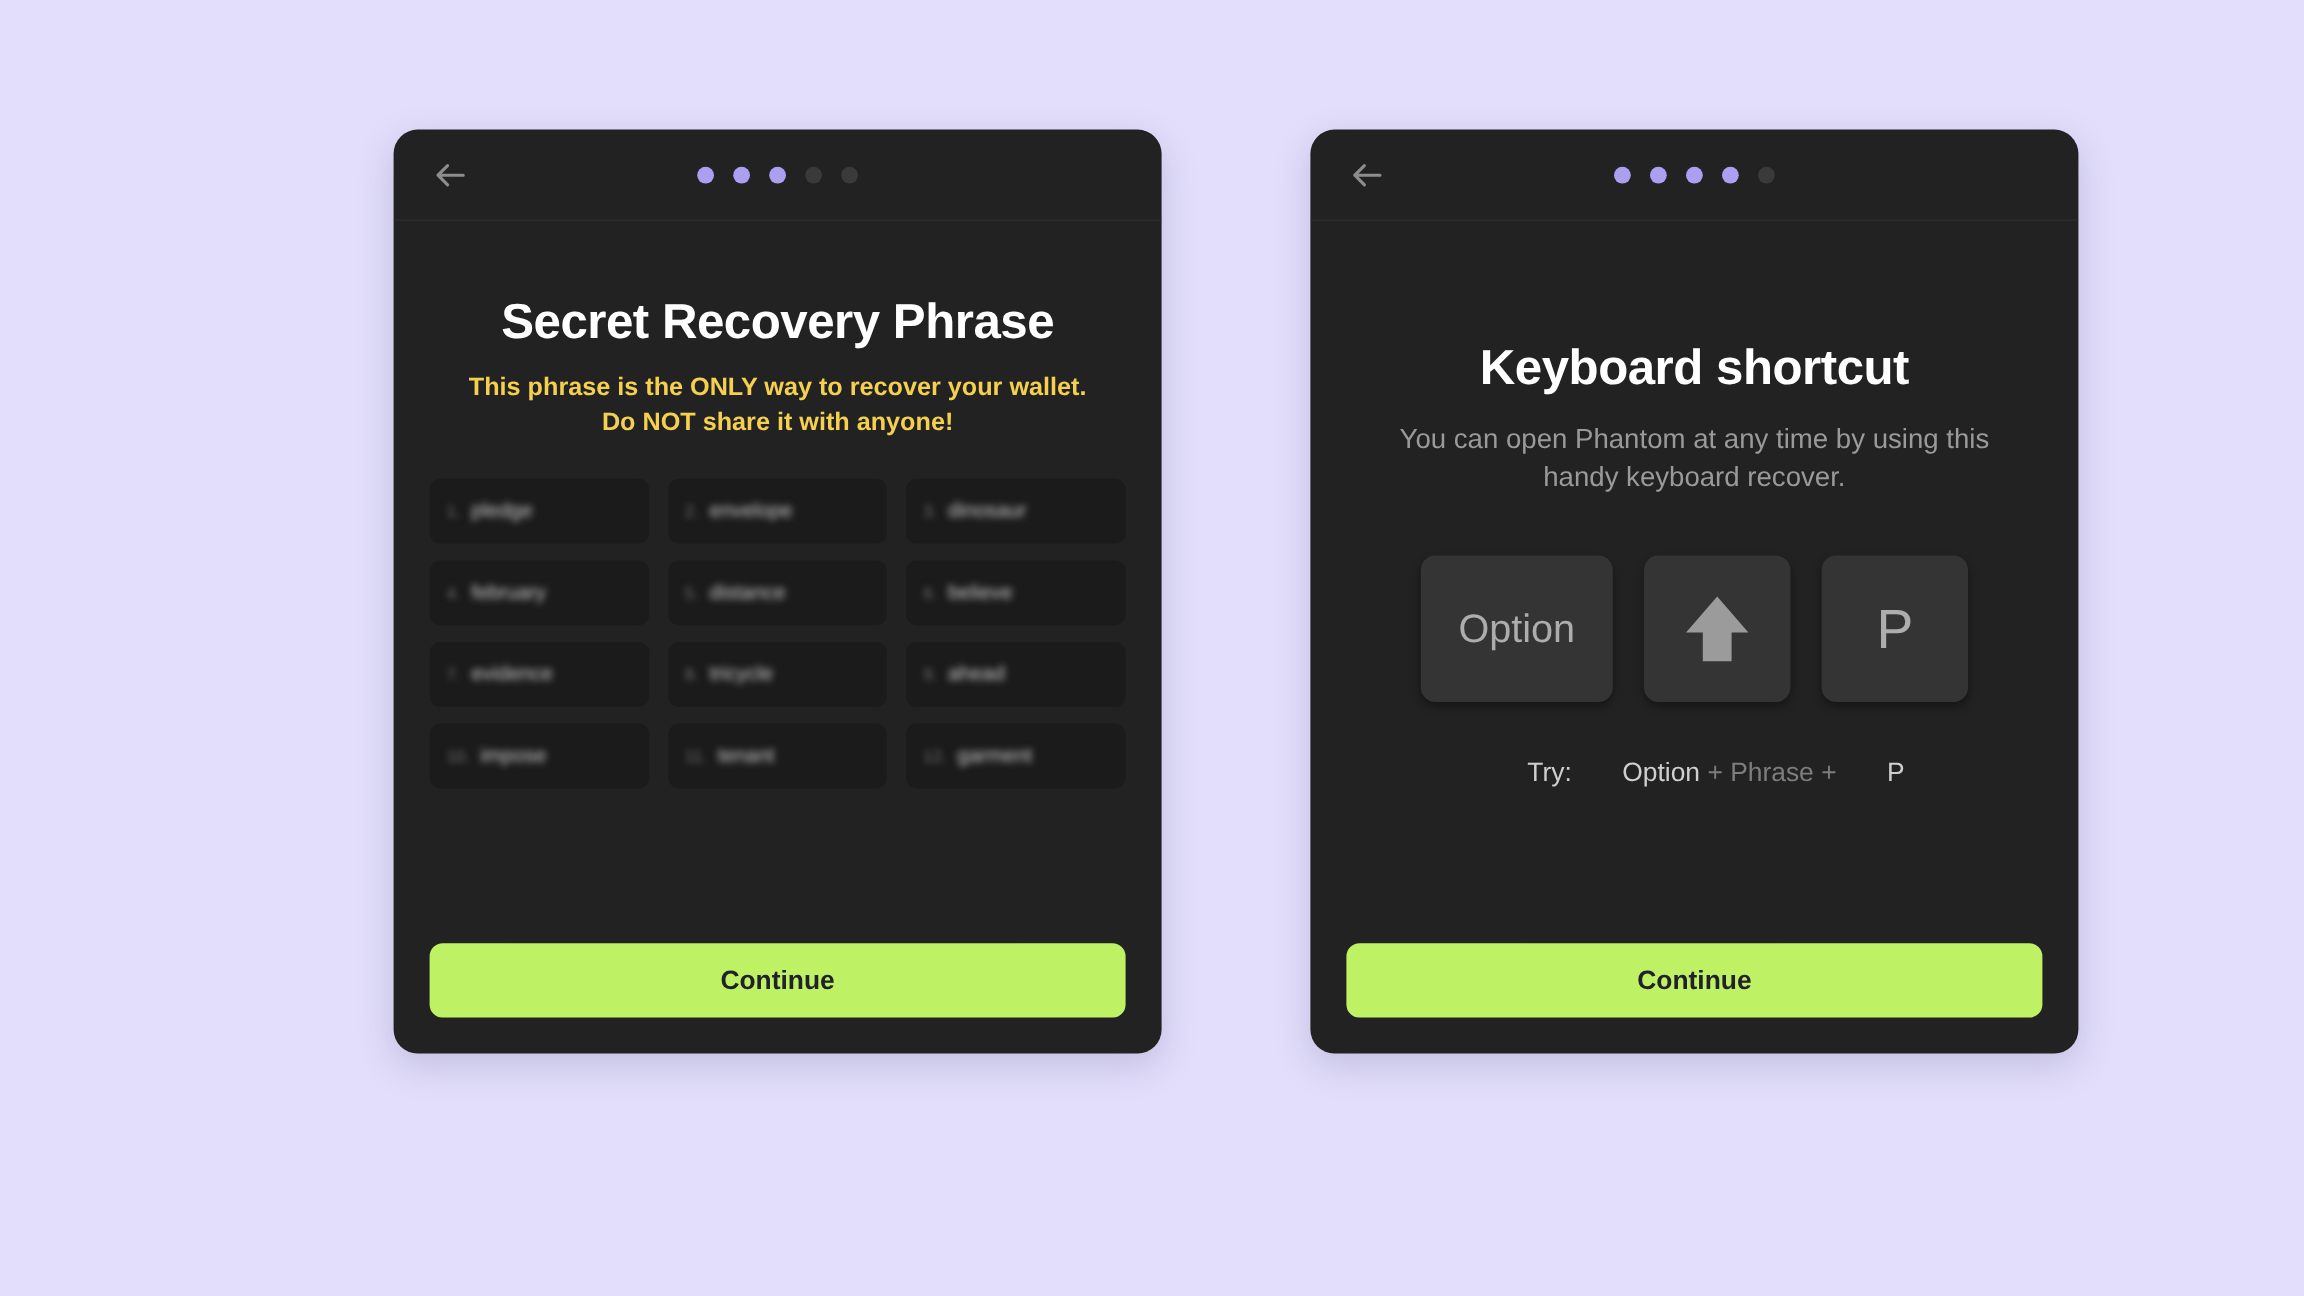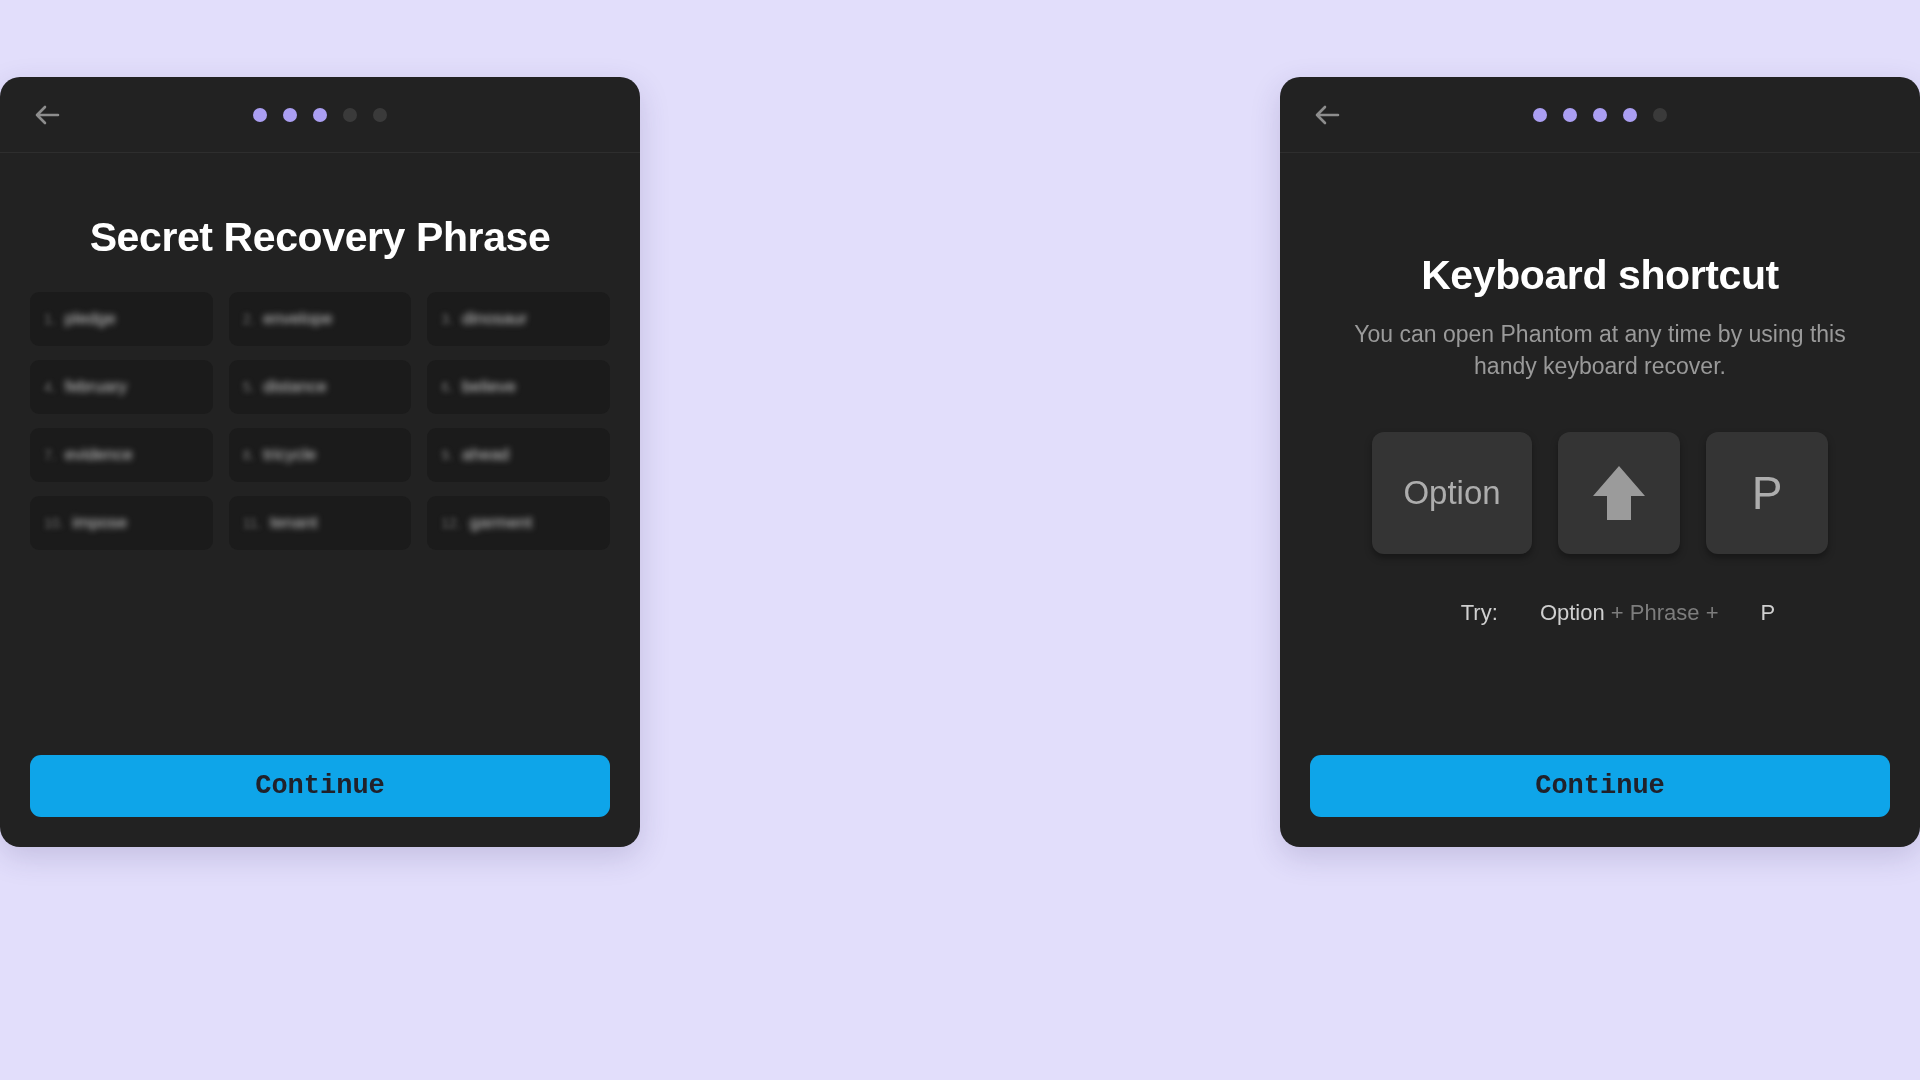--- a/index.html
+++ b/index.html
@@ -8,27 +8,27 @@
   }
   body {
     width: 1920px;
     height: 1080px;
     background: #e2defb;
     font-family: "Liberation Sans", sans-serif;
     overflow: hidden;
   }
   .stage {
     position: relative;
-    width: 1920px;
+    width: 1732px;
     height: 1080px;
     display: flex;
     align-items: flex-start;
-    justify-content: space-between;
+    justify-content: flex-end;
     gap: 124px;
-    padding-top: 77px;
+    padding-top: 108px;
     box-sizing: border-box;
   }
 
   
   .card {
     width: 640px;
     background: #222222;
     border-radius: 20px;
     box-shadow: 0 10px 30px rgba(60, 50, 110, 0.18);
     display: flex;
@@ -211,27 +211,27 @@
     font-size: 22px;
     color: #7d7d7d;
   }
   .hint .strong { color: #cfcfcf; margin-left: 36px; }
 
   
   .continue-btn {
     margin: 0 30px 30px 30px;
     height: 62px;
     flex: 0 0 62px;
-    background: #0ea5e9;
+    background: #bef264;
     border: none;
     border-radius: 11px;
     color: #21212a;
-    font-size: 27px;
+    font-size: 22px;
     font-weight: bold;
-    font-family: Liberation Mono, monospace;
+    font-family: Liberation Sans, sans-serif;
     cursor: pointer;
   }
   .spacer { flex: 1 1 auto; }
 </style>
 </head>
 <body>
 
 <div class="stage">
 
   <div class="card card--left">
@@ -249,20 +249,21 @@
         <span class="dot on"></span>
         <span class="dot on"></span>
         <span class="dot"></span>
         <span class="dot"></span>
       </div>
     </div>
 
     <div class="card-body">
       <h1 class="title">Secret Recovery Phrase</h1>
 
+      <p class="warning">This phrase is the ONLY way to recover your wallet. Do NOT share it with anyone!</p>
 
       <div class="word-grid">
         <div class="word-pill">
           <span class="word-index">1.</span>
           <span class="word-text">pledge</span>
         </div>
         <div class="word-pill">
           <span class="word-index">2.</span>
           <span class="word-text">envelope</span>
         </div>

